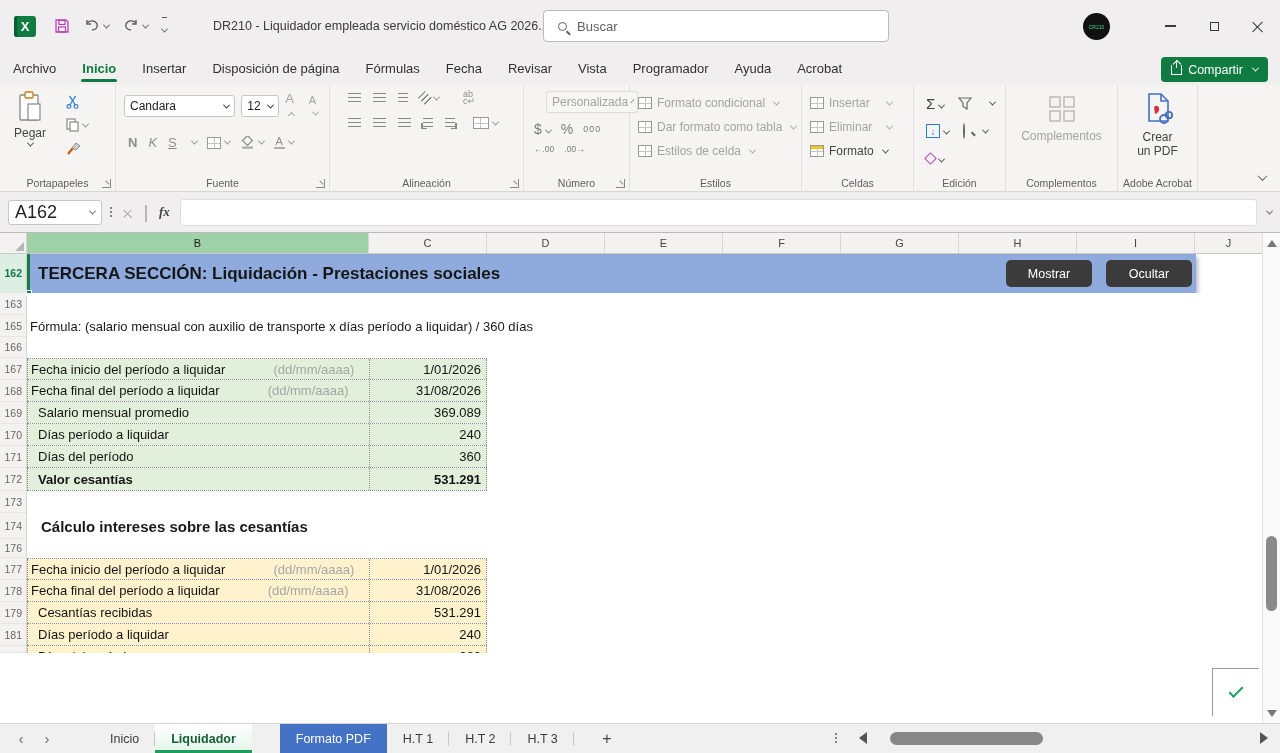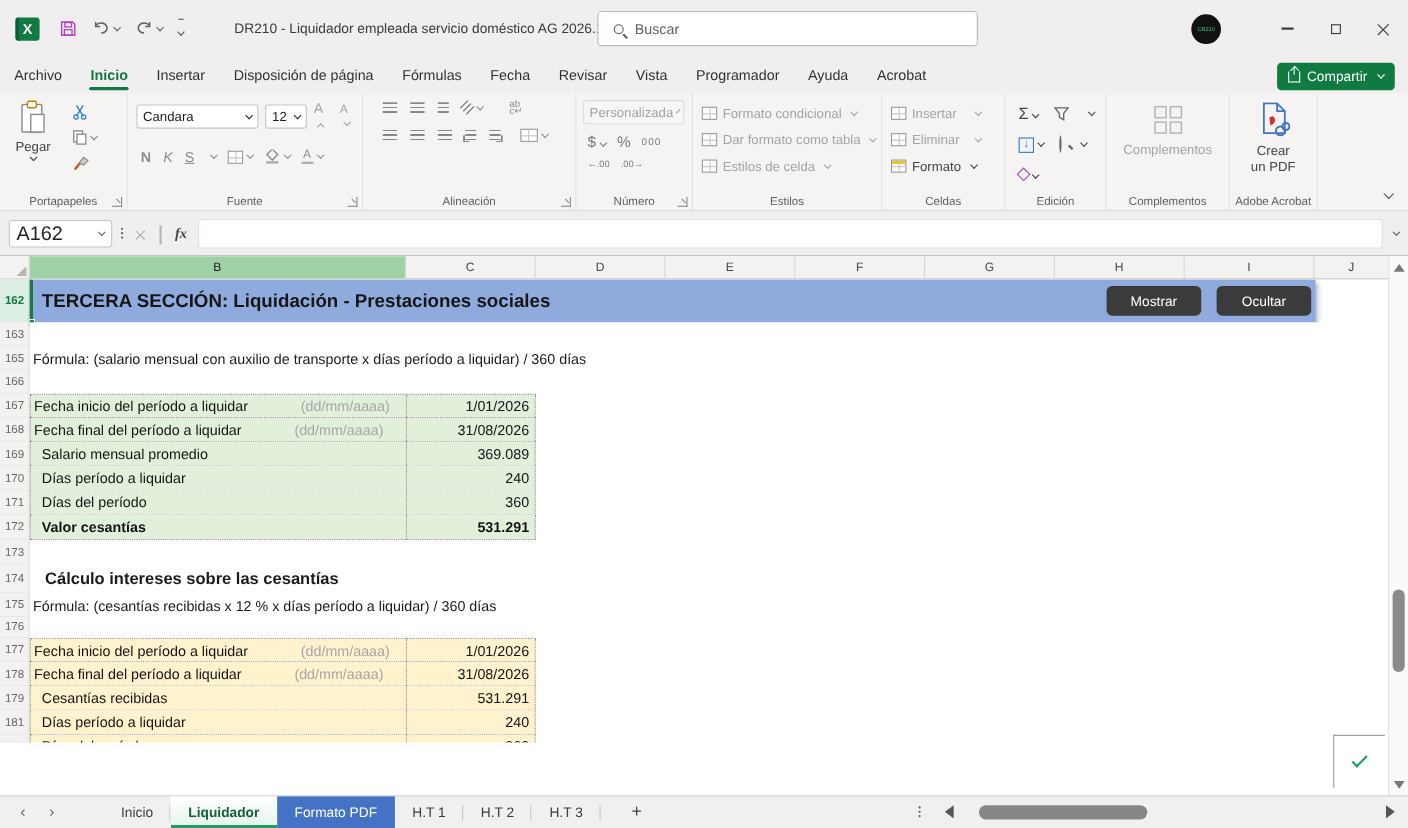--- a/index.html
+++ b/index.html
@@ -138,21 +138,21 @@
   .tri-down { width:0; height:0; border-left:5px solid transparent; border-right:5px solid transparent; border-top:7px solid #7a7876; margin:0 auto; position:absolute; bottom:6px; left:4px; }
   #vthumb { position:absolute; left:3px; top:303px; width:11px; height:75px; background:#8a8a8a; border-radius:6px; }
 
   
   #tabbar { top:723px; left:0; width:1280px; height:30px; background:#f0f0f0; border-top:1px solid #d6d4d2;
     display:flex; align-items:stretch; font-size:12.5px; color:#3b3b3b; }
   .navarr { width:26px; display:flex; align-items:center; justify-content:center; color:#6a6a6a; font-size:15px; }
   .stab { padding:0 16px; display:flex; align-items:center; position:relative; }
   .stab .sep { position:absolute; right:0; top:8px; height:14px; width:1px; background:#c8c8c8; }
   .stab.active { background:linear-gradient(#ffffff,#e2f5ea); font-weight:bold; color:#155e38; box-shadow:inset 0 -3px 0 #1e9e5a; }
-  .stab.bluetab { background:#4472c4; color:#fff; }
+  .stab.bluetab { background:#4472c4; color:#fff;margin-left:28px; }
   .addsheet { width:30px; display:flex; align-items:center; justify-content:center; font-size:16px; color:#444; }
   #hscroll { position:absolute; right:0; top:723px; height:30px; left:835px; display:flex; align-items:center; }
   .harr-l { width:0; height:0; border-top:6px solid transparent; border-bottom:6px solid transparent; border-right:8px solid #555; }
   .harr-r { width:0; height:0; border-top:6px solid transparent; border-bottom:6px solid transparent; border-left:8px solid #555; }
   #hthumb { position:absolute; left:55px; top:9px; width:153px; height:13px; background:#878787; border-radius:7px; }
 
   svg { display:block; }
 </style>
 </head>
 <body>
@@ -332,21 +332,21 @@
         <span style="display:flex;align-items:center;color:#8f8d8b;margin-left:6px">
             <span class="grid-ic" style="width:16px"></span>
             <span class="chev"></span>
           </span>
       </div>
       <div class="gl">Alineación</div>
       <span class="dlg"></span>
     </div>
 
     <div class="grp" style="width:106px">
-      <div class="combo dis2" style="width:92px;margin-left:2px">
+      <div class="combo dis2" style="width:92px;margin-left:18px">
           <span>Personalizada</span>
           <span class="chev"></span>
         </div>
       <div class="rowi" style="margin-top:8px;padding-left:6px;gap:10px;color:#7e7c7a;font-size:14px">
         <span><span>$</span><span class="chev"></span></span>
         <span>%</span>
         <span style="font-size:9px;letter-spacing:1px">000</span>
       </div>
       <div class="rowi" style="margin-top:7px;padding-left:6px;gap:10px;color:#7e7c7a;font-size:8.5px">
         <span>←<span>.00</span></span>
@@ -589,26 +589,20 @@
           <div class="rcontent"></div>
         </div>
 
       <div class="grow" style="height:26px">
           <div class="rn">174</div>
         <div class="rcontent">
             <div class="sect-title" style="padding-left:14px">Cálculo intereses sobre las cesantías</div>
           </div>
         </div>
 
-      <div class="grow" style="height:22px">
-          <div class="rn">175</div>
-        <div class="rcontent">
-            <div class="sect-formula">Fórmula: (cesantías recibidas x 12 % x días período a liquidar) / 360 días</div>
-          </div>
-        </div>
 
       <div class="grow" style="height:19px">
           <div class="rn">176</div>
           <div class="rcontent"></div>
         </div>
 
       <div class="grow" style="height:22px">
           <div class="rn">177</div>
         <div class="rcontent">
             <div class="trow yellow first">

